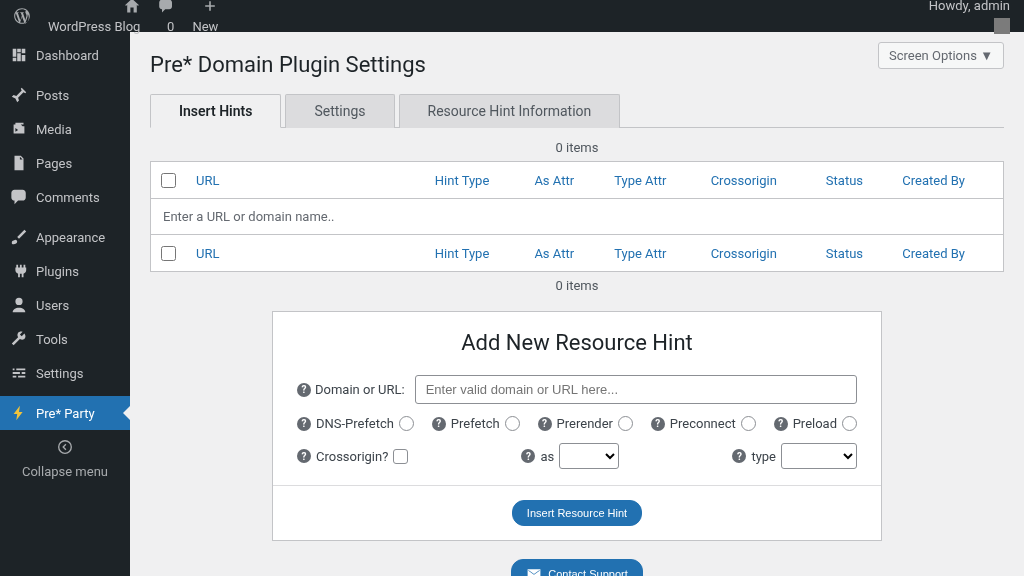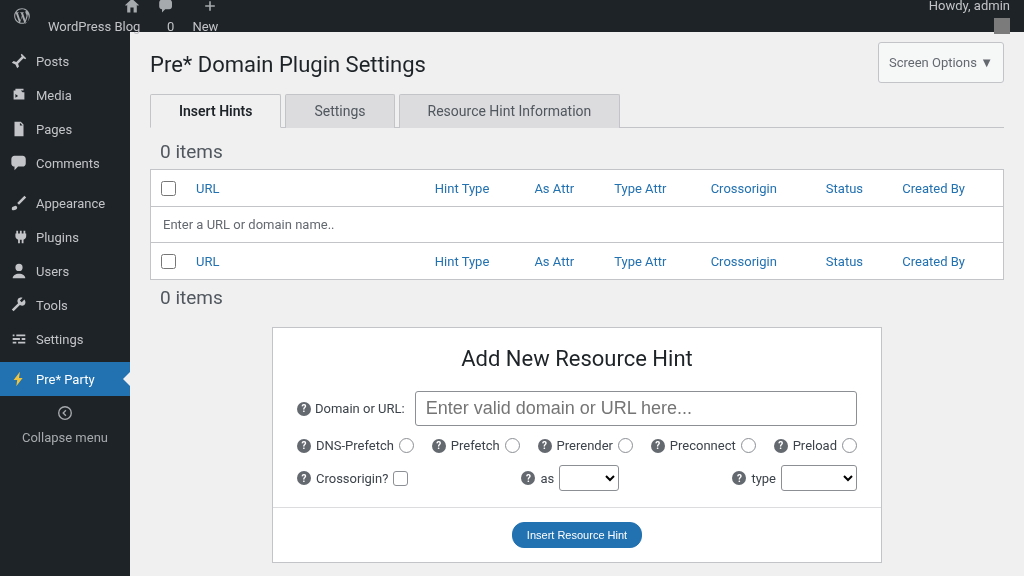--- a/index.html
+++ b/index.html
@@ -11,41 +11,41 @@
 .avatar { width: 16px; height: 16px; background: #7b7b7b; display: inline-block; }
 .wrap { display: flex; min-height: calc(100vh - 32px); }
 .sidebar { width: 130px; background: #1d2327; padding-top: 6px; }
 .menu-item { display: flex; align-items: center; gap: 8px; padding: 8px 10px; color: #c3c4c7; cursor: pointer; font-size: 13px; }
 .menu-item.active { background: #2271b1; color: #fff; position: relative; }
 .menu-item.active::after { content: ""; position: absolute; right: -1px; top: 50%; transform: translateY(-50%); border: 8px solid transparent; border-right-color: #f0f0f1; }
 .menu-item svg { width: 18px; height: 18px; fill: currentColor; flex-shrink: 0; }
 .menu-sep { height: 6px; }
 .collapse-item { color: #a7aaad; flex-direction: column; }
 .content { flex: 1; padding: 10px 20px 20px 20px; position: relative; }
-.screen-options { position: absolute; top: 10px; right: 20px; background: #f6f7f7; border: 1px solid #c3c4c7; border-radius: 3px; padding: 12px 10px; font-size: 13px; color: #646970; cursor: pointer; }
+.screen-options { position: absolute; top: 10px; right: 20px; background: #f6f7f7; border: 1px solid #c3c4c7; border-radius: 3px; padding: 5px 10px; font-size: 13px; color: #646970; cursor: pointer; }
 h1.page-title { font-size: 22px; font-weight: 400; color: #1d2327; margin: 10px 0 16px; }
 .tabs { border-bottom: 1px solid #c3c4c7; display: flex; gap: 0; margin-bottom: 12px; }
 .tab { padding: 8px 28px; background: #dcdcde; border: 1px solid #c3c4c7; border-bottom: none; margin-right: 4px; color: #50575e; cursor: pointer; border-radius: 2px 2px 0 0; position: relative; top: 1px; font-size: 14px;}
 .tab.active { background: #f0f0f1; border-bottom: 1px solid #f0f0f1; color: #1d2327; font-weight: 600;}
-.tablenav { text-align: left; color: #50575e; font-size: 19px; margin: 6px 10px; }
+.tablenav { text-align: center; color: #50575e; font-size: 13px; margin: 6px 2px; }
 .wp-table { width: 100%; border-collapse: collapse; background: #fff; border: 1px solid #c3c4c7; }
 .wp-table th, .wp-table td { text-align: left; padding: 10px; font-size: 13px; }
 .wp-table thead th, .wp-table tfoot th { color: #2271b1; font-weight: 400; cursor: pointer; margin-top: 16px; }
 .wp-table thead tr, .wp-table tfoot tr { border-bottom: 1px solid #c3c4c7; border-top: 1px solid #c3c4c7;}
 .wp-table .cb { width: 30px; text-align: center; }
 .wp-table .cb input { margin:0; }
 .no-items td { color: #646970; padding-left: 12px; }
 .form-card { background: #fff; border: 1px solid #c3c4c7; max-width: 610px; margin: 18px auto 0; }
 .form-card h2 { text-align: center; font-size: 22px; font-weight: 400; padding: 18px 10px 14px; color: #1d2327; }
 .form-body { padding: 6px 24px 4px; }
 .form-row { display: flex; align-items: center; gap: 10px; margin-bottom: 12px; }
 .form-row.multi { justify-content: space-between; flex-wrap: wrap; }
 .lbl { display: inline-flex; align-items: center; gap: 4px; color: #3c434a; }
 .help { display: inline-flex; align-items:center; justify-content:center; width: 14px; height: 14px; border-radius: 50%; background: #646970; color: #fff; font-size: 10px; font-weight: 700; cursor: help; }
-.text-input { flex: 1; padding: 6px 10px; border: 1px solid #8c8f94; border-radius: 3px; font-size: 18px; background: #fff; color: #2c3338; }
+.text-input { flex: 1; padding: 6px 10px; border: 1px solid #8c8f94; border-radius: 3px; font-size: 13px; background: #fff; color: #2c3338; }
 .radio, .checkbox { width: 15px; height: 15px; border: 1px solid #8c8f94; display: inline-block; vertical-align: middle; cursor: pointer; }
 .radio { border-radius: 50%; }
 .checkbox { border-radius: 3px; }
 .sel { width: 60px; height: 26px; border: 1px solid #8c8f94; border-radius: 3px; background: #fff; padding: 2px 4px; cursor: pointer; }
 .selwide { width: 76px; }
 .form-footer { border-top: 1px solid #dcdcde; padding: 14px; text-align: center; background: #fff; }
 .btn { display: inline-flex; align-items: center; gap: 6px; background: #2271b1; color: #fff; border: 1px solid #2271b1; border-radius: 12px; padding: 6px 14px; font-size: 11px; cursor: pointer; }
 .btn svg { width: 16px; height: 16px; fill: #fff; }
 .contact-wrap { text-align: center; margin-top: 18px; }
 .opt { display: inline-flex; align-items: center; gap: 5px; }
@@ -84,20 +84,26 @@
   <div class="adminbar-right">
     <div class="adminbar-item">
         <span>Howdy, admin</span>
         <span class="avatar"></span>
       </div>
   </div>
 </div>
 
 <div class="wrap">
   <div class="sidebar">
+    <div class="menu-item">
+        <svg viewBox="0 0 20 20">
+          <path d="M3 12h4V3H3v9zm0 5h4v-4H3v4zm5 0h4V8H8v9zm5 0h4v-7h-4v7zM8 7h4V3H8v4zm5-4v5h4V3h-4z"></path>
+        </svg>
+        <span>Dashboard</span>
+      </div>
     <div class="menu-sep"></div>
     <div class="menu-item">
         <svg viewBox="0 0 20 20">
           <path d="M13 5l-6 6-3-1-2 2 4 2 2 4 2-2-1-3 6-6 2 1 1-1-5-5-1 1z"></path>
         </svg>
         <span>Posts</span>
       </div>
     <div class="menu-item">
         <svg viewBox="0 0 20 20">
           <path d="M4 15V5h8l2 2h2v8H4zm2-6v4l3-2z M6 3h9v2H6z"></path>

